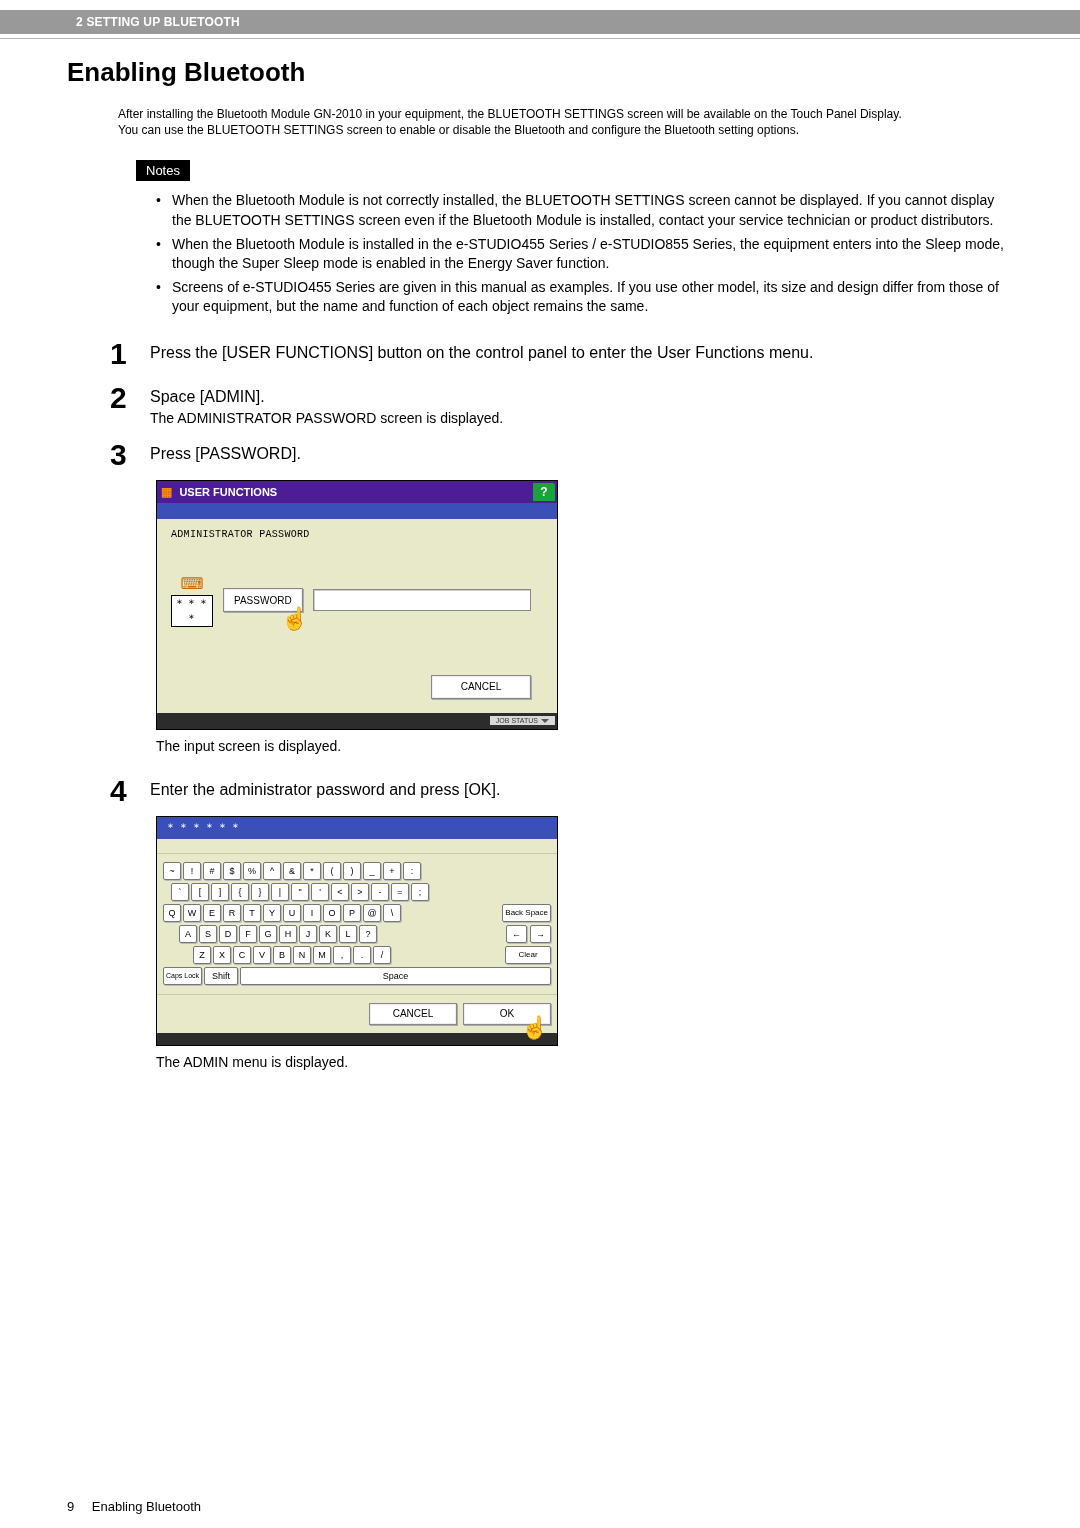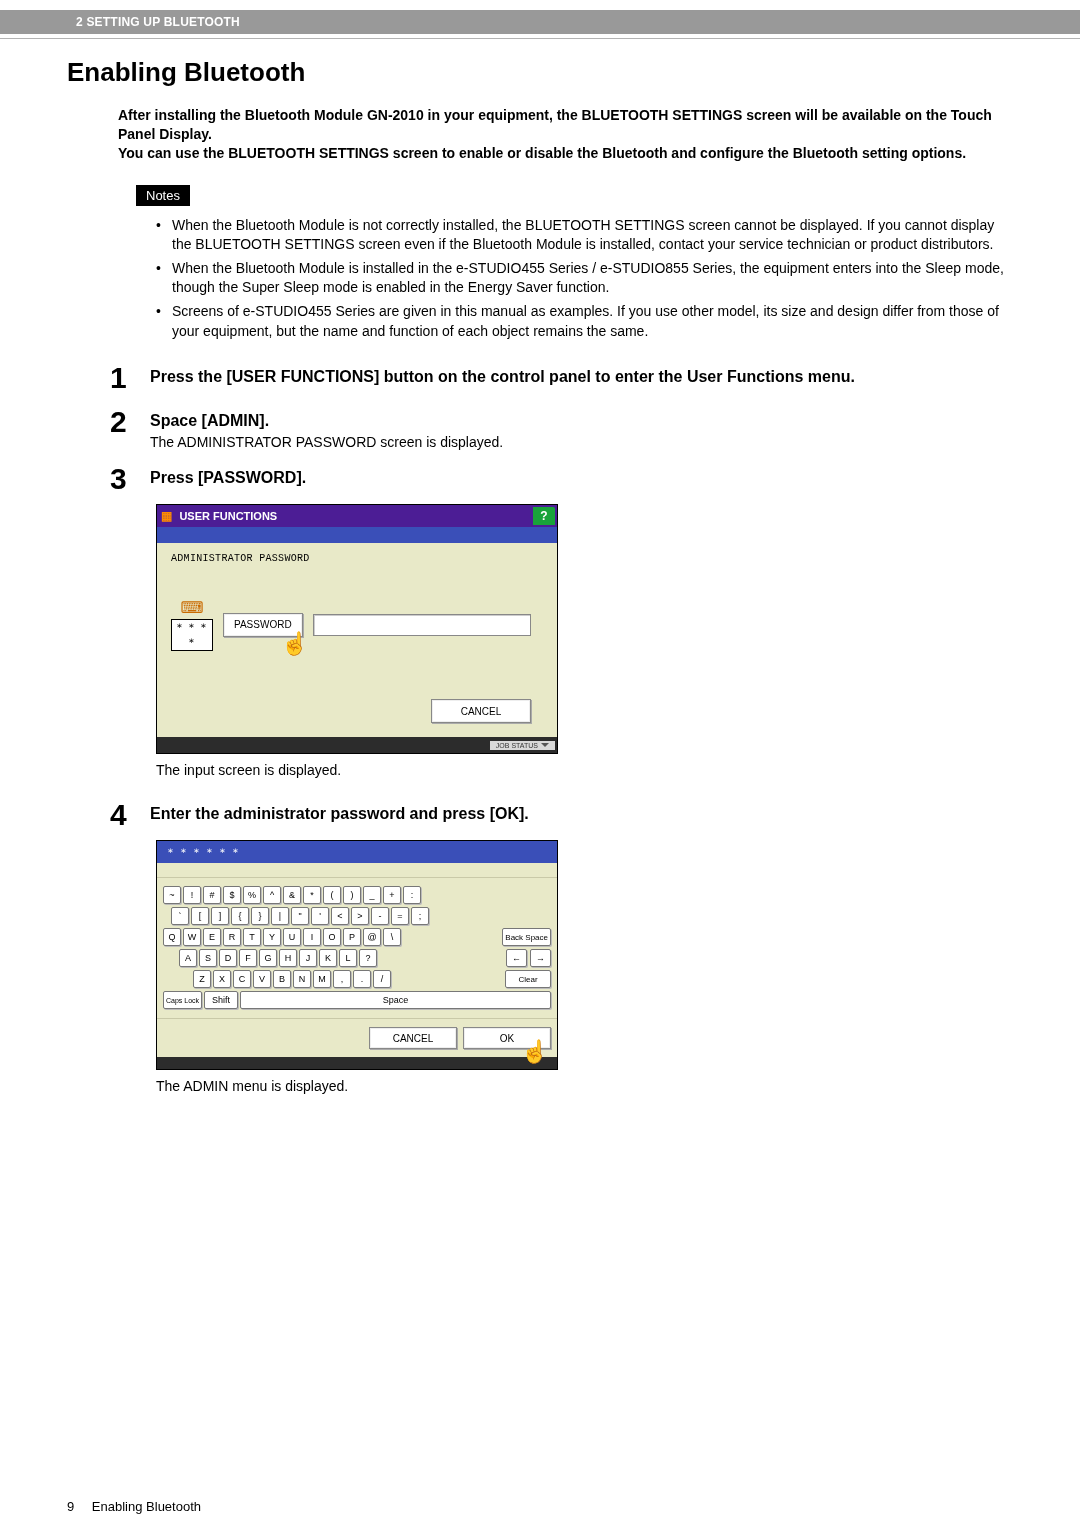--- a/index.html
+++ b/index.html
@@ -34,23 +34,22 @@
     border-top: 1px solid #b3b3b3;
     margin: 4px 0 18px 0;
   }
   h1.title {
     font-size: 26px;
     font-weight: bold;
     margin: 0 0 18px 67px;
   }
   .body-text {
     margin: 0 68px 0 118px;
-    font-size: 14px;
+    font-size: 12px;
     line-height: 1.35;
-    font-weight: bold;
   }
   .body-text p { margin: 0; }
   .notes-label {
     display: inline-block;
     background: #000;
     color: #fff;
     font-size: 13px;
     padding: 3px 10px;
     margin: 22px 0 10px 136px;
   }
@@ -81,21 +80,21 @@
   .step-num {
     font-size: 30px;
     font-weight: bold;
     width: 40px;
     flex: none;
     line-height: 1;
   }
   .step-body { flex: 1; }
   .step-title {
     font-size: 16px;
-    font-weight: bold;
+    font-weight: normal;
     margin: 4px 0 2px 0;
     line-height: 1.3;
   }
   .step-sub {
     font-size: 14px;
     margin: 2px 0 0 0;
   }
   .caption {
     font-size: 14px;
     margin: 8px 0 0 156px;

